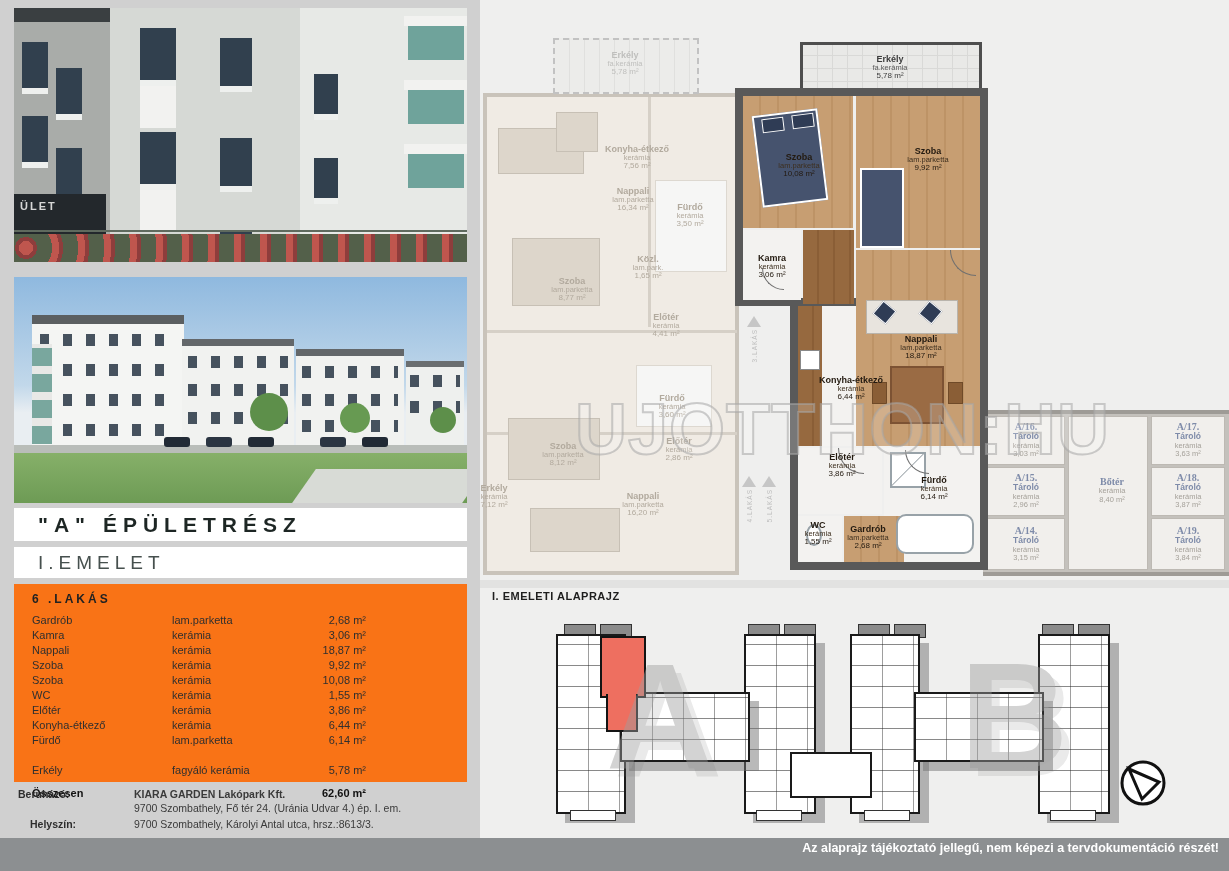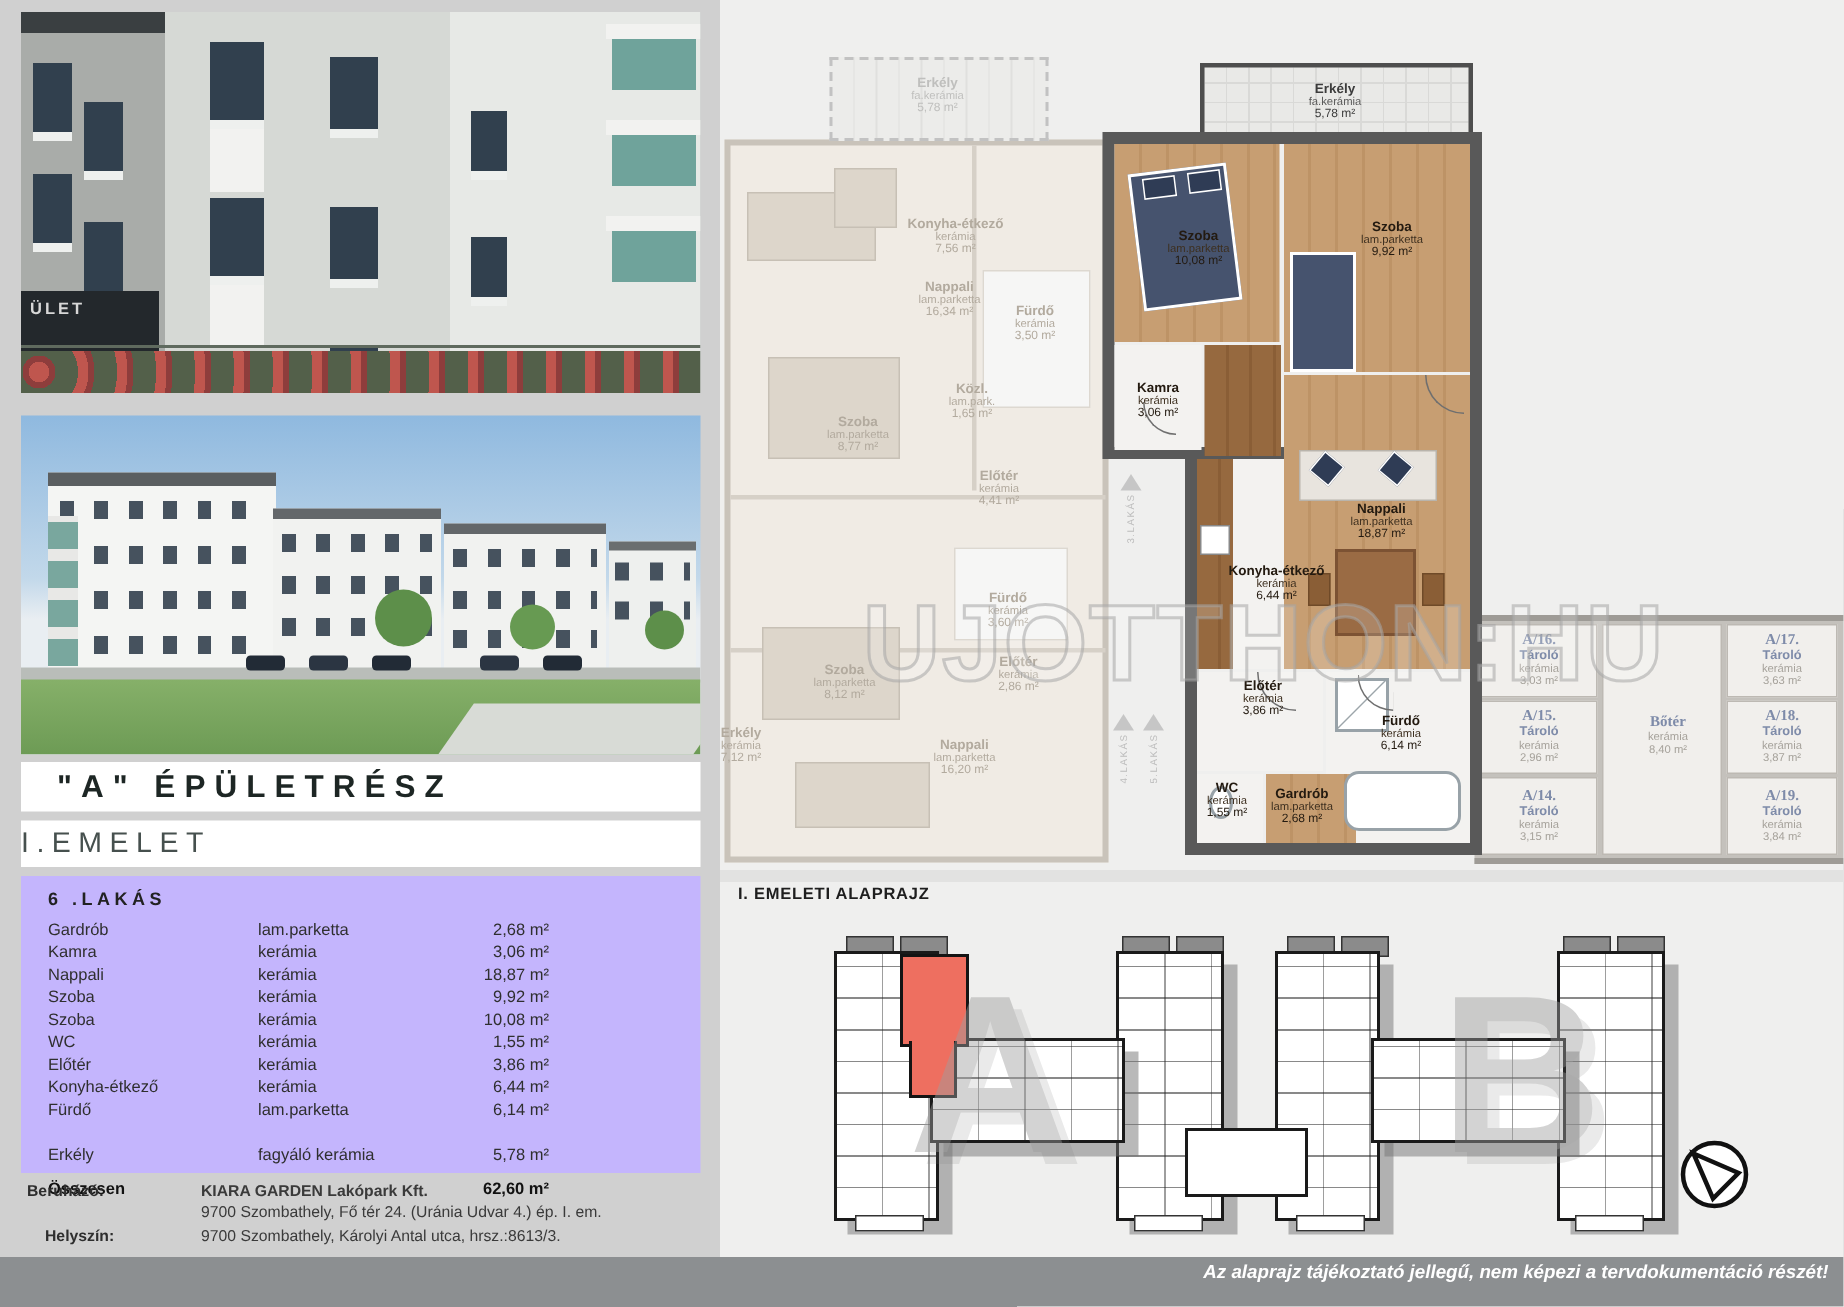--- a/index.html
+++ b/index.html
@@ -6,35 +6,35 @@
   body{
     width:1229px;height:871px;position:relative;overflow:hidden;
     background:#d0d0d0;font-family:"Liberation Sans",sans-serif;
     -webkit-font-smoothing:antialiased;
   }
   .abs{position:absolute;box-sizing:border-box;}
   
   .photo{overflow:hidden;background:#c6cac7;}
   .strip{background:#ffffff;display:flex;align-items:center;}
   .bldg-title{font-size:21px;font-weight:bold;letter-spacing:6px;color:#1d2624;padding-left:24px;}
-  .floor-title{font-size:19px;font-weight:400;letter-spacing:5px;color:#46504e;}
-  .card{background:#c4b5fd;text-decoration:underline;}
+  .floor-title{font-size:19px;font-weight:400;letter-spacing:5px;color:#46504e;padding-left:24px;}
+  .card{background:#f97316;text-decoration:underline;}
   .tbl-title{position:absolute;left:18px;top:8px;font-size:12px;font-weight:bold;letter-spacing:3px;color:#222;}
   .trow{position:absolute;left:0;width:100%;height:15px;font-size:11px;color:#2f2f2f;}
   .trow .c-name{position:absolute;left:18px;}
   .trow .c-mat{position:absolute;left:158px;}
   .trow .c-area{position:absolute;left:240px;width:112px;text-align:right;}
   .trow.bold .c-name,.trow.bold .c-area{font-weight:bold;color:#111;margin-top:38px;}
   .info-label{font-size:10.5px;font-weight:bold;color:#2e2e2e;}
   .info-val{font-size:10.5px;color:#3a3a3a;}
   .info-val.bold{font-weight:bold;}
   
   .footer{background:#8c8f91;}
   .brand{position:absolute;left:28px;top:5px;font-size:23px;letter-spacing:9px;color:#fbfbfb;font-weight:600;}
-  .disclaimer{position:absolute;right:10px;top:3px;text-align:right;font-size:12.5px;line-height:14.5px;font-weight:bold;color:#ffffff;font-style:italic;}
+  .disclaimer{position:absolute;right:10px;top:3px;text-align:right;font-size:12.5px;line-height:14.5px;font-weight:bold;color:#ffffff;}
   
   .sheet{background:#efefee;}
   .wood{background:repeating-linear-gradient(90deg,#c79e72 0 16px,#bd9366 16px 18px);}
   .wood2{background:repeating-linear-gradient(90deg,#96693f 0 14px,#8a5e36 14px 16px);}
   .tile{background:#f3f2f0;}
   .wallframe{border:8px solid #595959;background:transparent;}
   .fadedflat{background:#f0ebe4;border:4px solid #c9c3ba;}
   .fpart{background:#d6d0c7;}
   .ffurn{background:#ddd6cb;border:1px solid #c7c0b5;}
   .ftile{background:#f6f6f5;border:1px solid #ddd8d0;}

